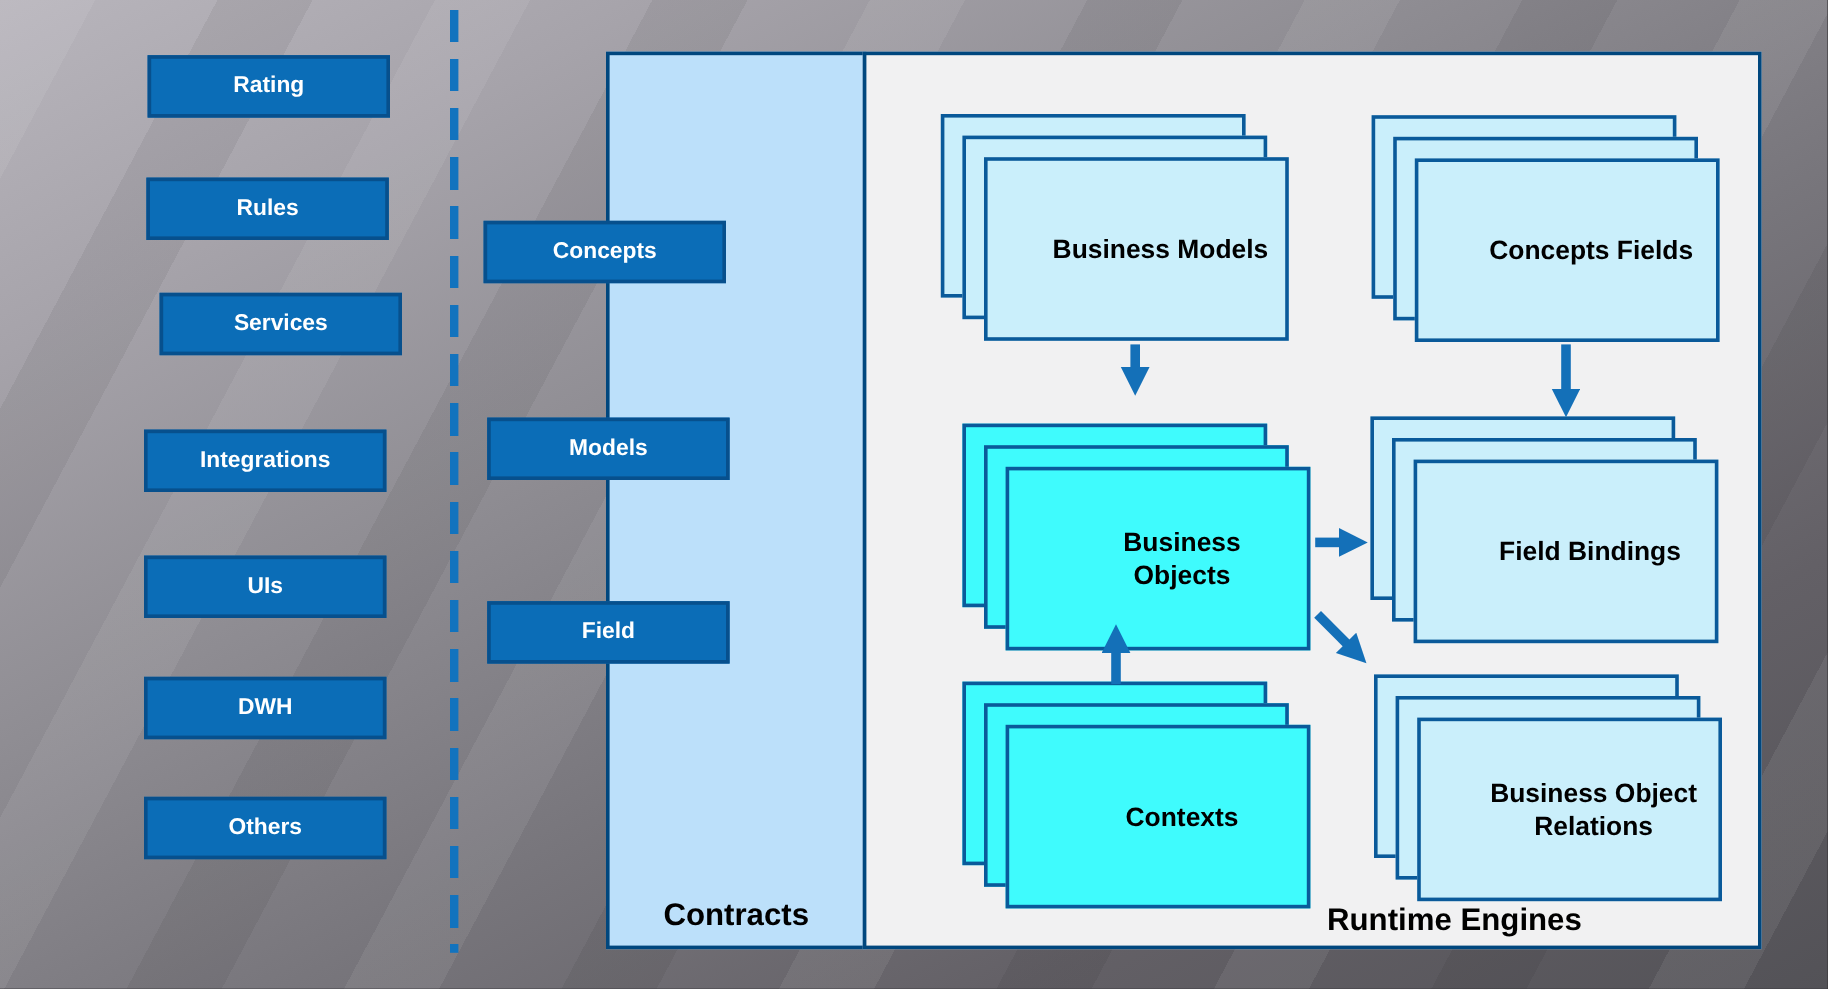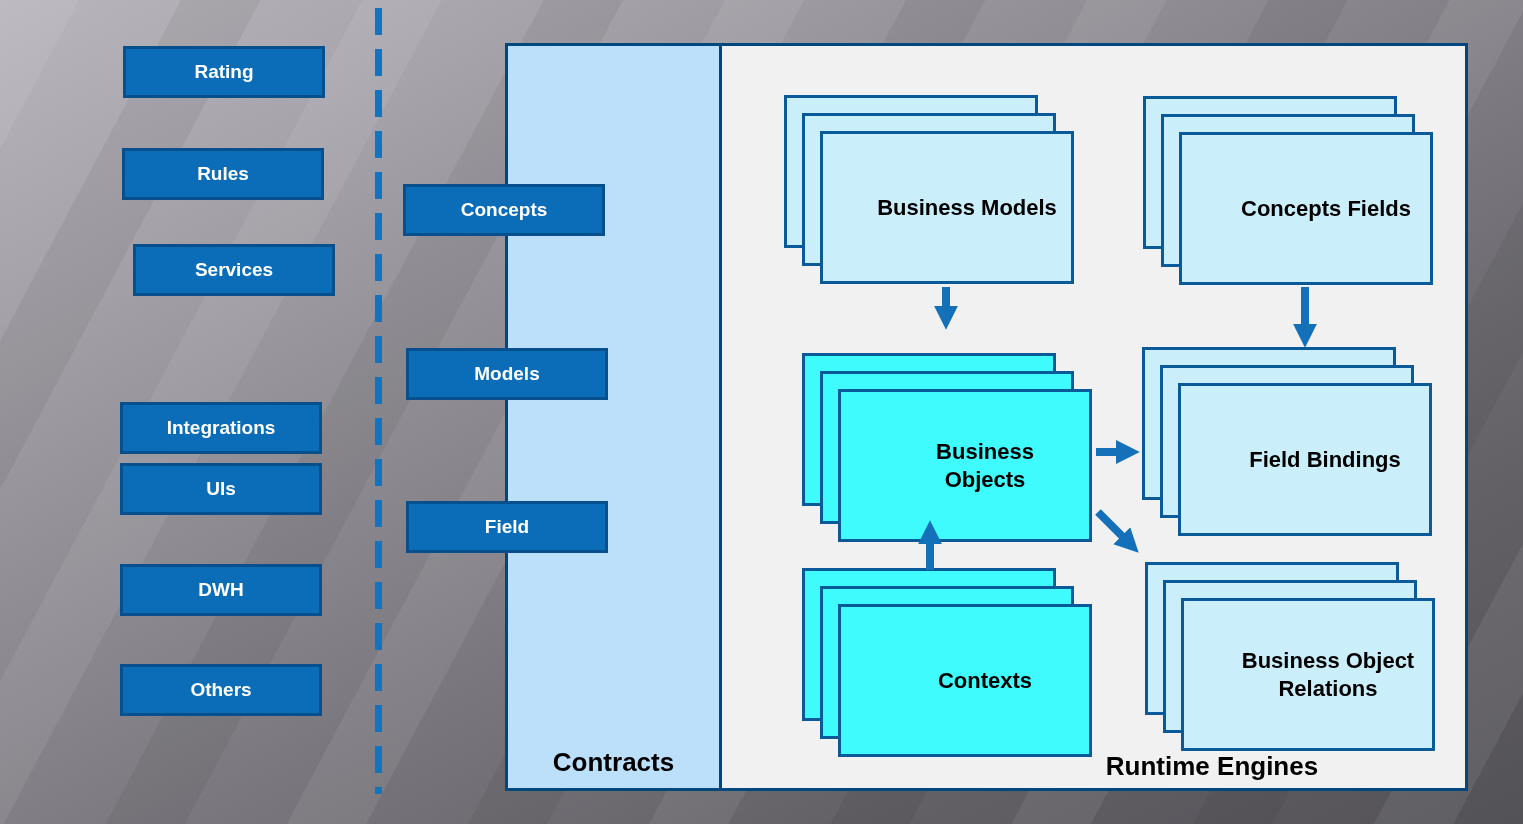--- a/index.html
+++ b/index.html
@@ -69,21 +69,21 @@
 
   <div class="bluebox" style="left:123px;top:46px;">
       <span>Rating</span>
     </div>
   <div class="bluebox" style="left:122px;top:148px;">
       <span>Rules</span>
     </div>
   <div class="bluebox" style="left:121px;top:244px;margin-left:12px;">
       <span>Services</span>
     </div>
-  <div class="bluebox" style="left:120px;top:358px;margin-top:44px;">
+  <div class="bluebox" style="left:120px;top:358px;">
       <span>Integrations</span>
     </div>
   <div class="bluebox" style="left:120px;top:463px;">
       <span>UIs</span>
     </div>
   <div class="bluebox" style="left:120px;top:564px;">
       <span>DWH</span>
     </div>
   <div class="bluebox" style="left:120px;top:664px;">
       <span>Others</span>

